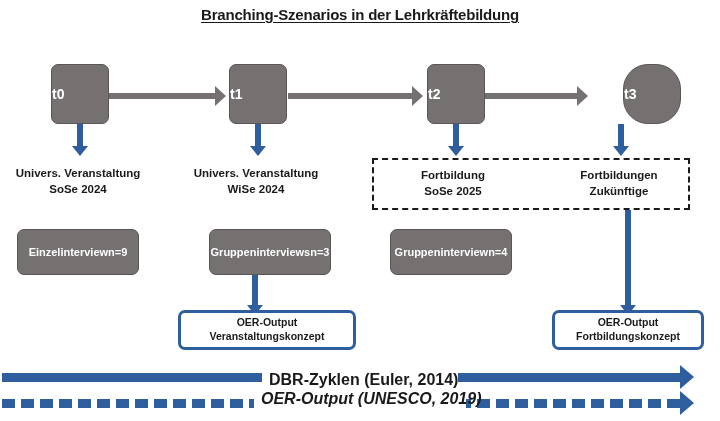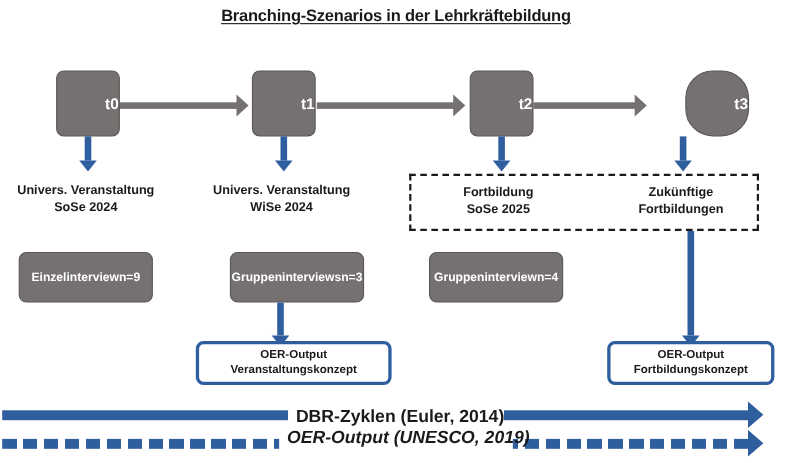--- a/index.html
+++ b/index.html
@@ -40,21 +40,21 @@
     position: absolute;
     width: 58px; height: 60px;
     background: #767171;
     border: 1px solid #5b5655;
     border-radius: 7px;
     color: #ffffff;
     font-size: 14px;
     font-weight: bold;
     display: flex;
     align-items: center;
-    justify-content: flex-end;
+    justify-content: flex-start;
   }
 
   
   .hconn {
     position: absolute;
     height: 6px;
     background: #767171;
     top: 93px;
   }
   .hhead {
@@ -216,22 +216,22 @@
   </div>
   <div class="phase" style="left:180px; top:166px; width:152px;">
     <div>Univers. Veranstaltung</div>
     <div>WiSe 2024</div>
   </div>
   <div class="phase" style="left:385px; top:168px; width:136px;">
     <div>Fortbildung</div>
     <div>SoSe 2025</div>
   </div>
   <div class="phase" style="left:551px; top:168px; width:136px;">
+    <div>Fortbildungen</div>
     <div>Zukünftige</div>
-    <div>Fortbildungen</div>
   </div>
 
   <div class="gbox" style="left:17px; top:229px; width:122px; height:46px;">
     <div>Einzelinterview</div>
     <div>n=9</div>
   </div>
 
   <div class="gbox" style="left:209px; top:229px; width:122px; height:46px;">
     <div>Gruppeninterviews</div>
     <div>n=3</div>

